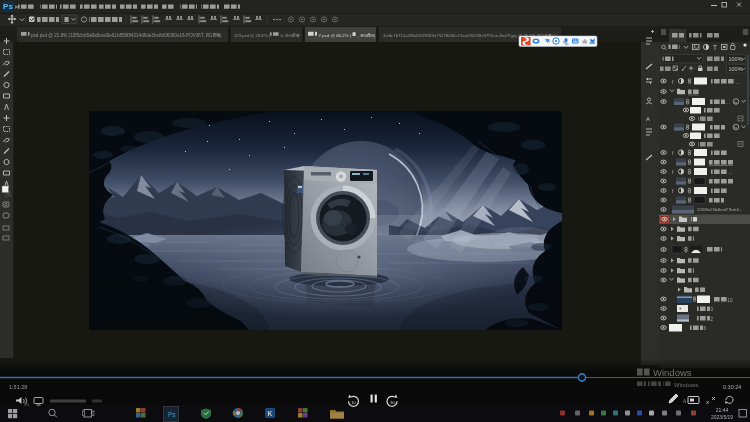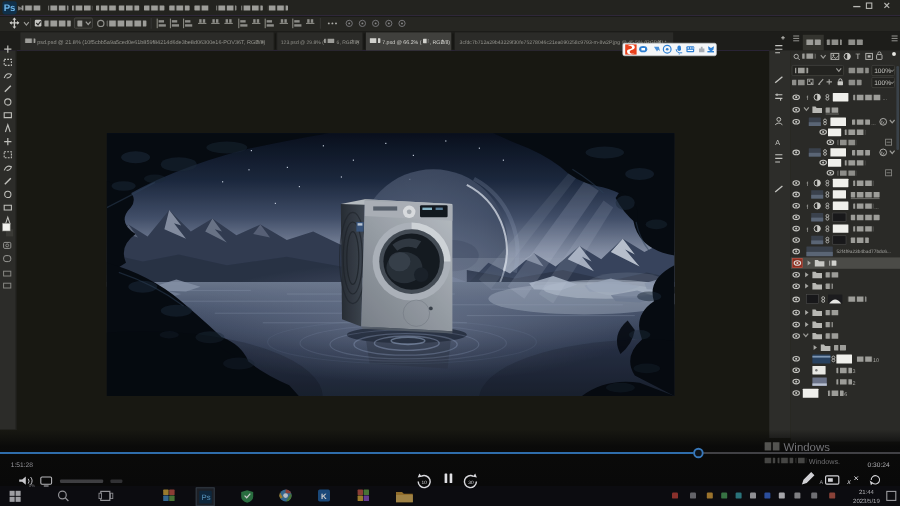--- a/index.html
+++ b/index.html
@@ -1,17 +1,17 @@
 <!DOCTYPE html>
 <html><head>
 <meta charset="utf-8">
 <style>
   html,body{margin:0;padding:0;background:#000;}
   #stage{position:relative;width:750px;height:422px;overflow:hidden;
-    font-family:"Liberation Sans",sans-serif;background:#8b5cf6;}
+    font-family:"Liberation Sans",sans-serif;background:#14b8a6;}
   .abs{position:absolute;}
 </style>
 </head>
 <body>
 <div id="stage">
 
   <div class="abs" id="menubar" style="left:0;top:0;width:750px;height:13px;background:#23231f;"></div>
 
   <div class="abs" style="left:2px;top:1px;width:12px;height:11px;background:#10304a;border-radius:2px;color:#6fb6e8;font-size:8px;font-weight:bold;text-align:center;line-height:11px;">Ps</div>
   <div class="abs" style="left:15px;top:5px;width:4px;height:4px;background:#777;clip-path:polygon(0 0,100% 50%,0 100%);"></div>

